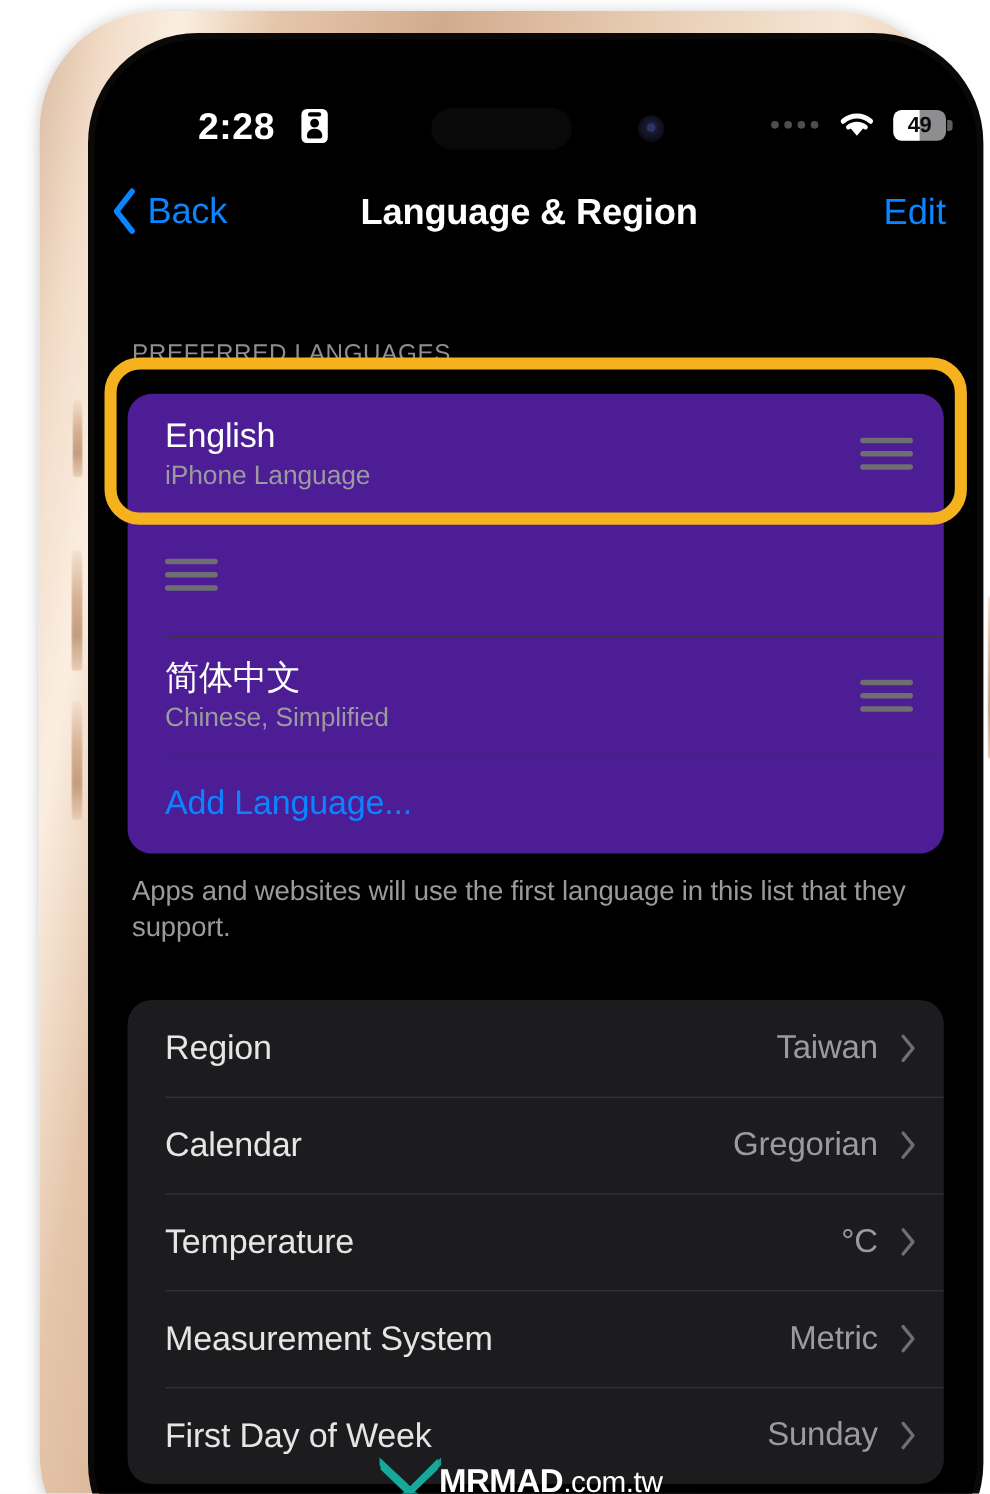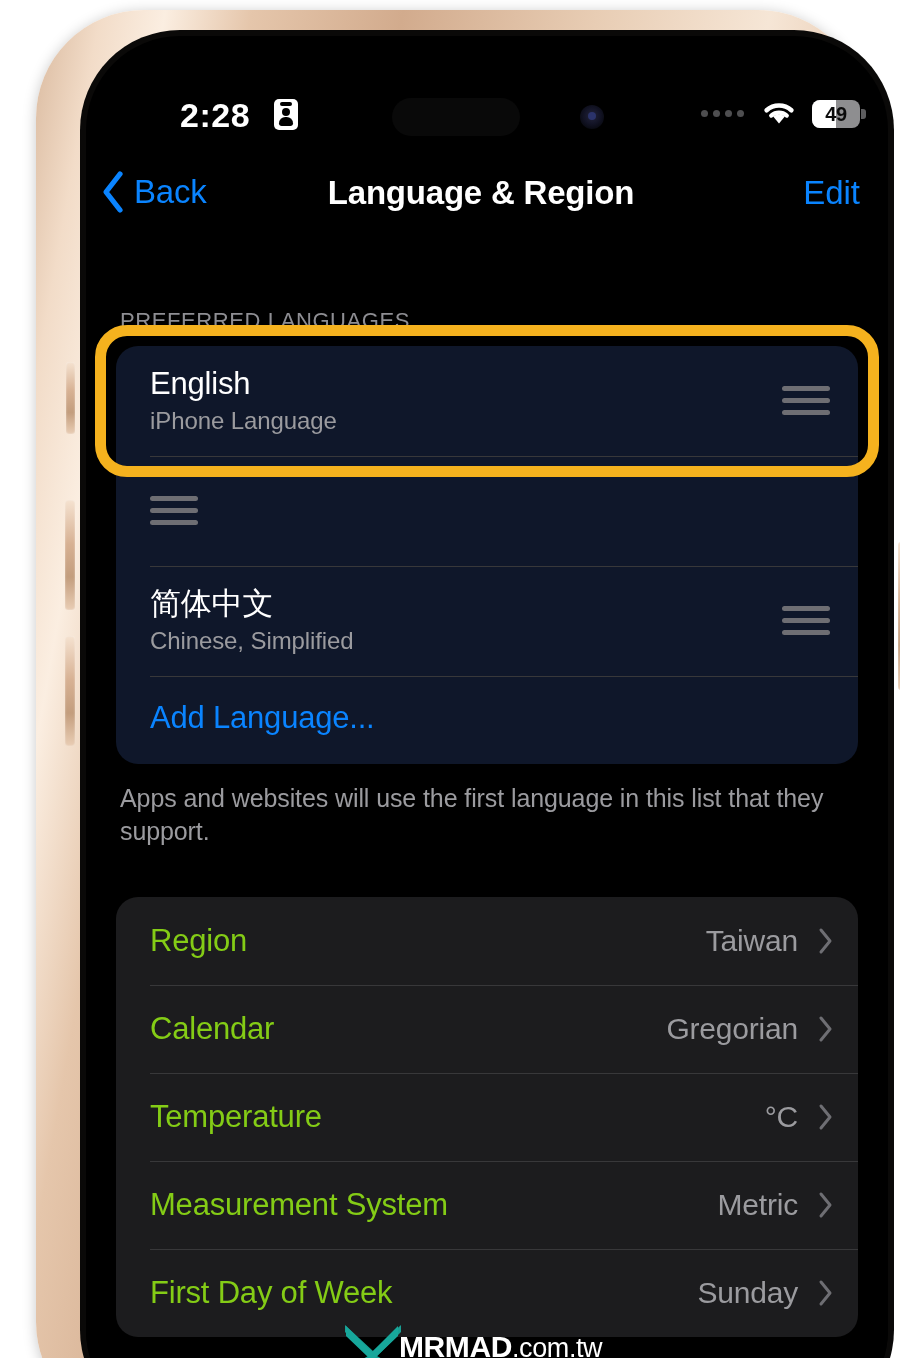--- a/index.html
+++ b/index.html
@@ -272,22 +272,22 @@
   }
 
   .section-header {
     font-size: 22px;
     color: #8e8e93;
     letter-spacing: 0.6px;
     padding: 74px 0 12px 34px;
   }
 
   .card {
-    margin: 0 30px;
-    background: #0f172a;
+    margin: 12px 30px;
+    background: #4c1d95;
     border-radius: 22px;
     overflow: hidden;
   }
 
   .lang-row {
     position: relative;
     display: flex;
     align-items: center;
     justify-content: space-between;
     padding: 16px 28px 18px 34px;
@@ -370,21 +370,21 @@
   }
   .set-row + .set-row::before {
     content: "";
     position: absolute;
     left: 34px; right: 0; top: 0;
     height: 1px;
     background: #38383a;
   }
   .set-row .label {
     font-size: 31px;
-    color: #84cc16;
+    color: #e5e5e5;
     letter-spacing: -0.2px;
   }
   .set-right {
     display: flex;
     align-items: center;
     gap: 20px;
   }
   .set-right .value {
     font-size: 30px;
     color: #9b9b9f;

